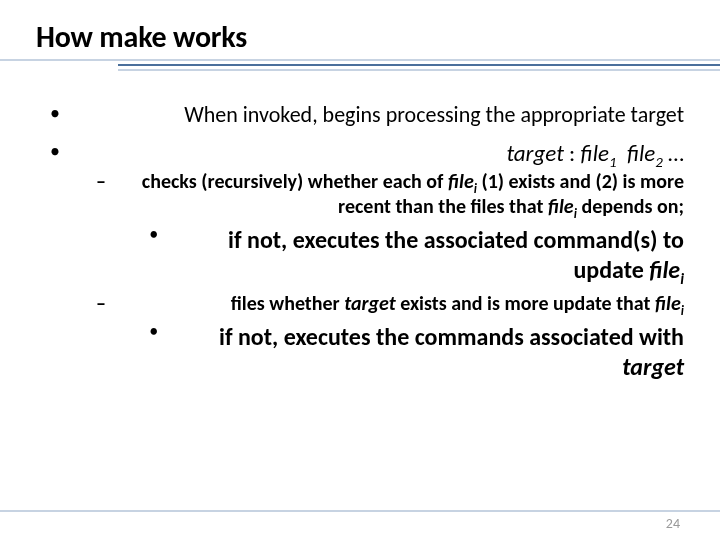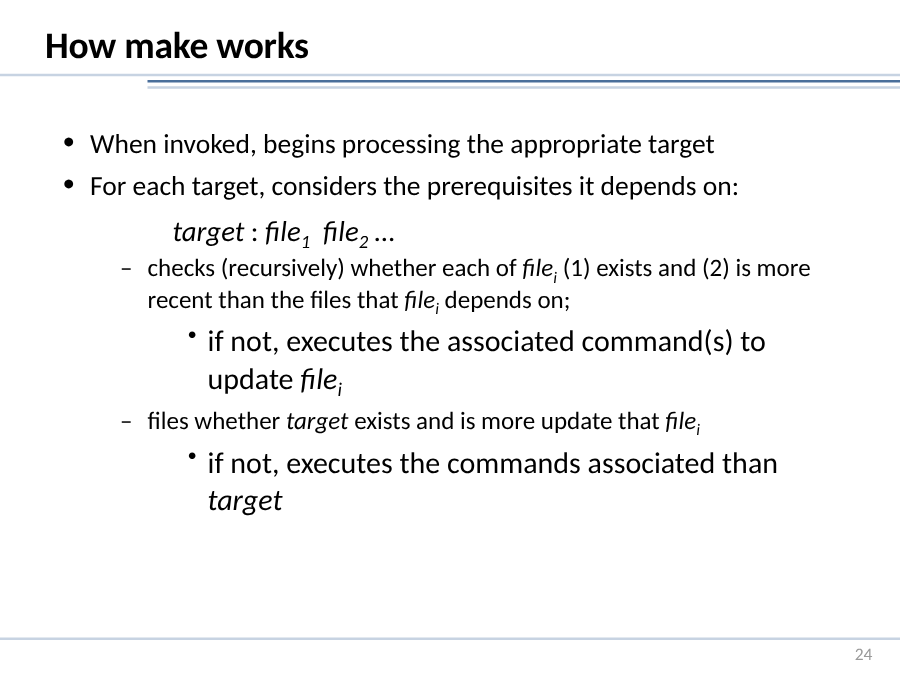--- a/index.html
+++ b/index.html
@@ -7,34 +7,34 @@
   .slide { position: relative; width: 720px; height: 540px; padding: 18px 36px 4px 36px; }
   .title-wrap { margin-bottom: 6px; }
   .title { font-size: 30px; font-weight: 700; letter-spacing: -0.2px; }
   .rule-stack { position: relative; height: 22px; margin-top: 4px; margin-left: -36px; margin-right: -36px; }
   .rule-top { position: absolute; left: 0; right: 0; top: 0; height: 2px; background: #c7d3e2; }
   .rule-mid { position: absolute; left: 0; right: 0; top: 5px; height: 2px; background: #4a6f9b; }
   .rule-bot { position: absolute; left: 0; right: 0; top: 10px; height: 2px; background: #c7d3e2; }
   .rule-mid.short { left: 118px; }
   .rule-bot.short { left: 118px; }
   .content { position: relative; padding-left: 8px; padding-top: 14px; font-size: 22px; line-height: 1.25; }
-  ul { list-style: none; }
+  ul { list-style: none; text-align: right; }
   .lvl1 > li { position: relative; padding-left: 28px; margin-bottom: 6px; }
   .lvl1 > li::before { content: "•"; position: absolute; left: 6px; top: 0; font-size: 20px; }
   .syntax-line { margin-left: 66px; margin-top: 10px; margin-bottom: 2px; font-size: 23px; }
   .lvl2 { margin-left: 24px; }
-  .lvl2 > li { position: relative; padding-left: 22px; margin-top: 2px; font-size: 20px; }
+  .lvl2 > li { position: relative; padding-left: 22px; margin-top: 2px; font-size: 20px; font-weight: bold; }
   .lvl2 > li::before { content: "–"; position: absolute; left: 0; top: 0; font-size: 20px; }
   .lvl3 { margin-left: 30px; }
   .lvl3 > li { position: relative; padding-left: 18px; margin-top: 6px; margin-bottom: 6px; font-size: 24px; }
   .lvl3 > li::before { content: "•"; position: absolute; left: 2px; top: 0; font-size: 15px; }
   .sub { font-size: 0.65em; vertical-align: sub; line-height: 0; }
   .ital { font-style: italic; }
   .footer-rule { position: absolute; left: 0; right: 0; bottom: 28px; height: 2px; background: #c7d3e2; }
-  .pagenum { position: absolute; right: 22px; bottom: 8px; font-size: 14px; color: #9a9a9a; }
+  .pagenum { position: absolute; right: 40px; bottom: 8px; font-size: 14px; color: #9a9a9a; }
 </style>
 </head>
 <body>
 
 <div class="slide">
 
   <div class="title-wrap">
     <div class="title">How make works</div>
     <div class="rule-stack">
       <div class="rule-top"></div>
@@ -42,40 +42,39 @@
       <div class="rule-bot short"></div>
     </div>
   </div>
 
   <div class="content">
     <ul class="lvl1">
       <li>
         <span>When invoked, begins processing the appropriate target</span>
       </li>
       <li>
-        <span>For each target, considers the prerequisites it depends on:</span>
 
         <div class="syntax-line">
           <span class="ital">target</span><span> : </span><span class="ital">file</span><span class="sub ital">1</span>&nbsp;&nbsp;<span class="ital">file</span><span class="sub ital">2</span><span> …</span>
         </div>
 
         <ul class="lvl2">
           <li>
             <span>checks (recursively) whether each of </span><span class="ital">file</span><span class="sub ital">i</span><span> (1) exists and (2) is more recent than the files that </span><span class="ital">file</span><span class="sub ital">i</span><span> depends on;</span>
             <ul class="lvl3">
               <li>
                 <span>if not, executes the associated command(s) to update </span><span class="ital">file</span><span class="sub ital">i</span>
               </li>
             </ul>
           </li>
           <li>
             <span>files whether </span><span class="ital">target</span><span> exists and is more update that </span><span class="ital">file</span><span class="sub ital">i</span>
             <ul class="lvl3">
               <li>
-                <span>if not, executes the commands associated than </span><span class="ital">target</span>
+                <span>if not, executes the commands associated with </span><span class="ital">target</span>
               </li>
             </ul>
           </li>
         </ul>
 
       </li>
     </ul>
   </div>
 
   <div class="footer-rule"></div>

